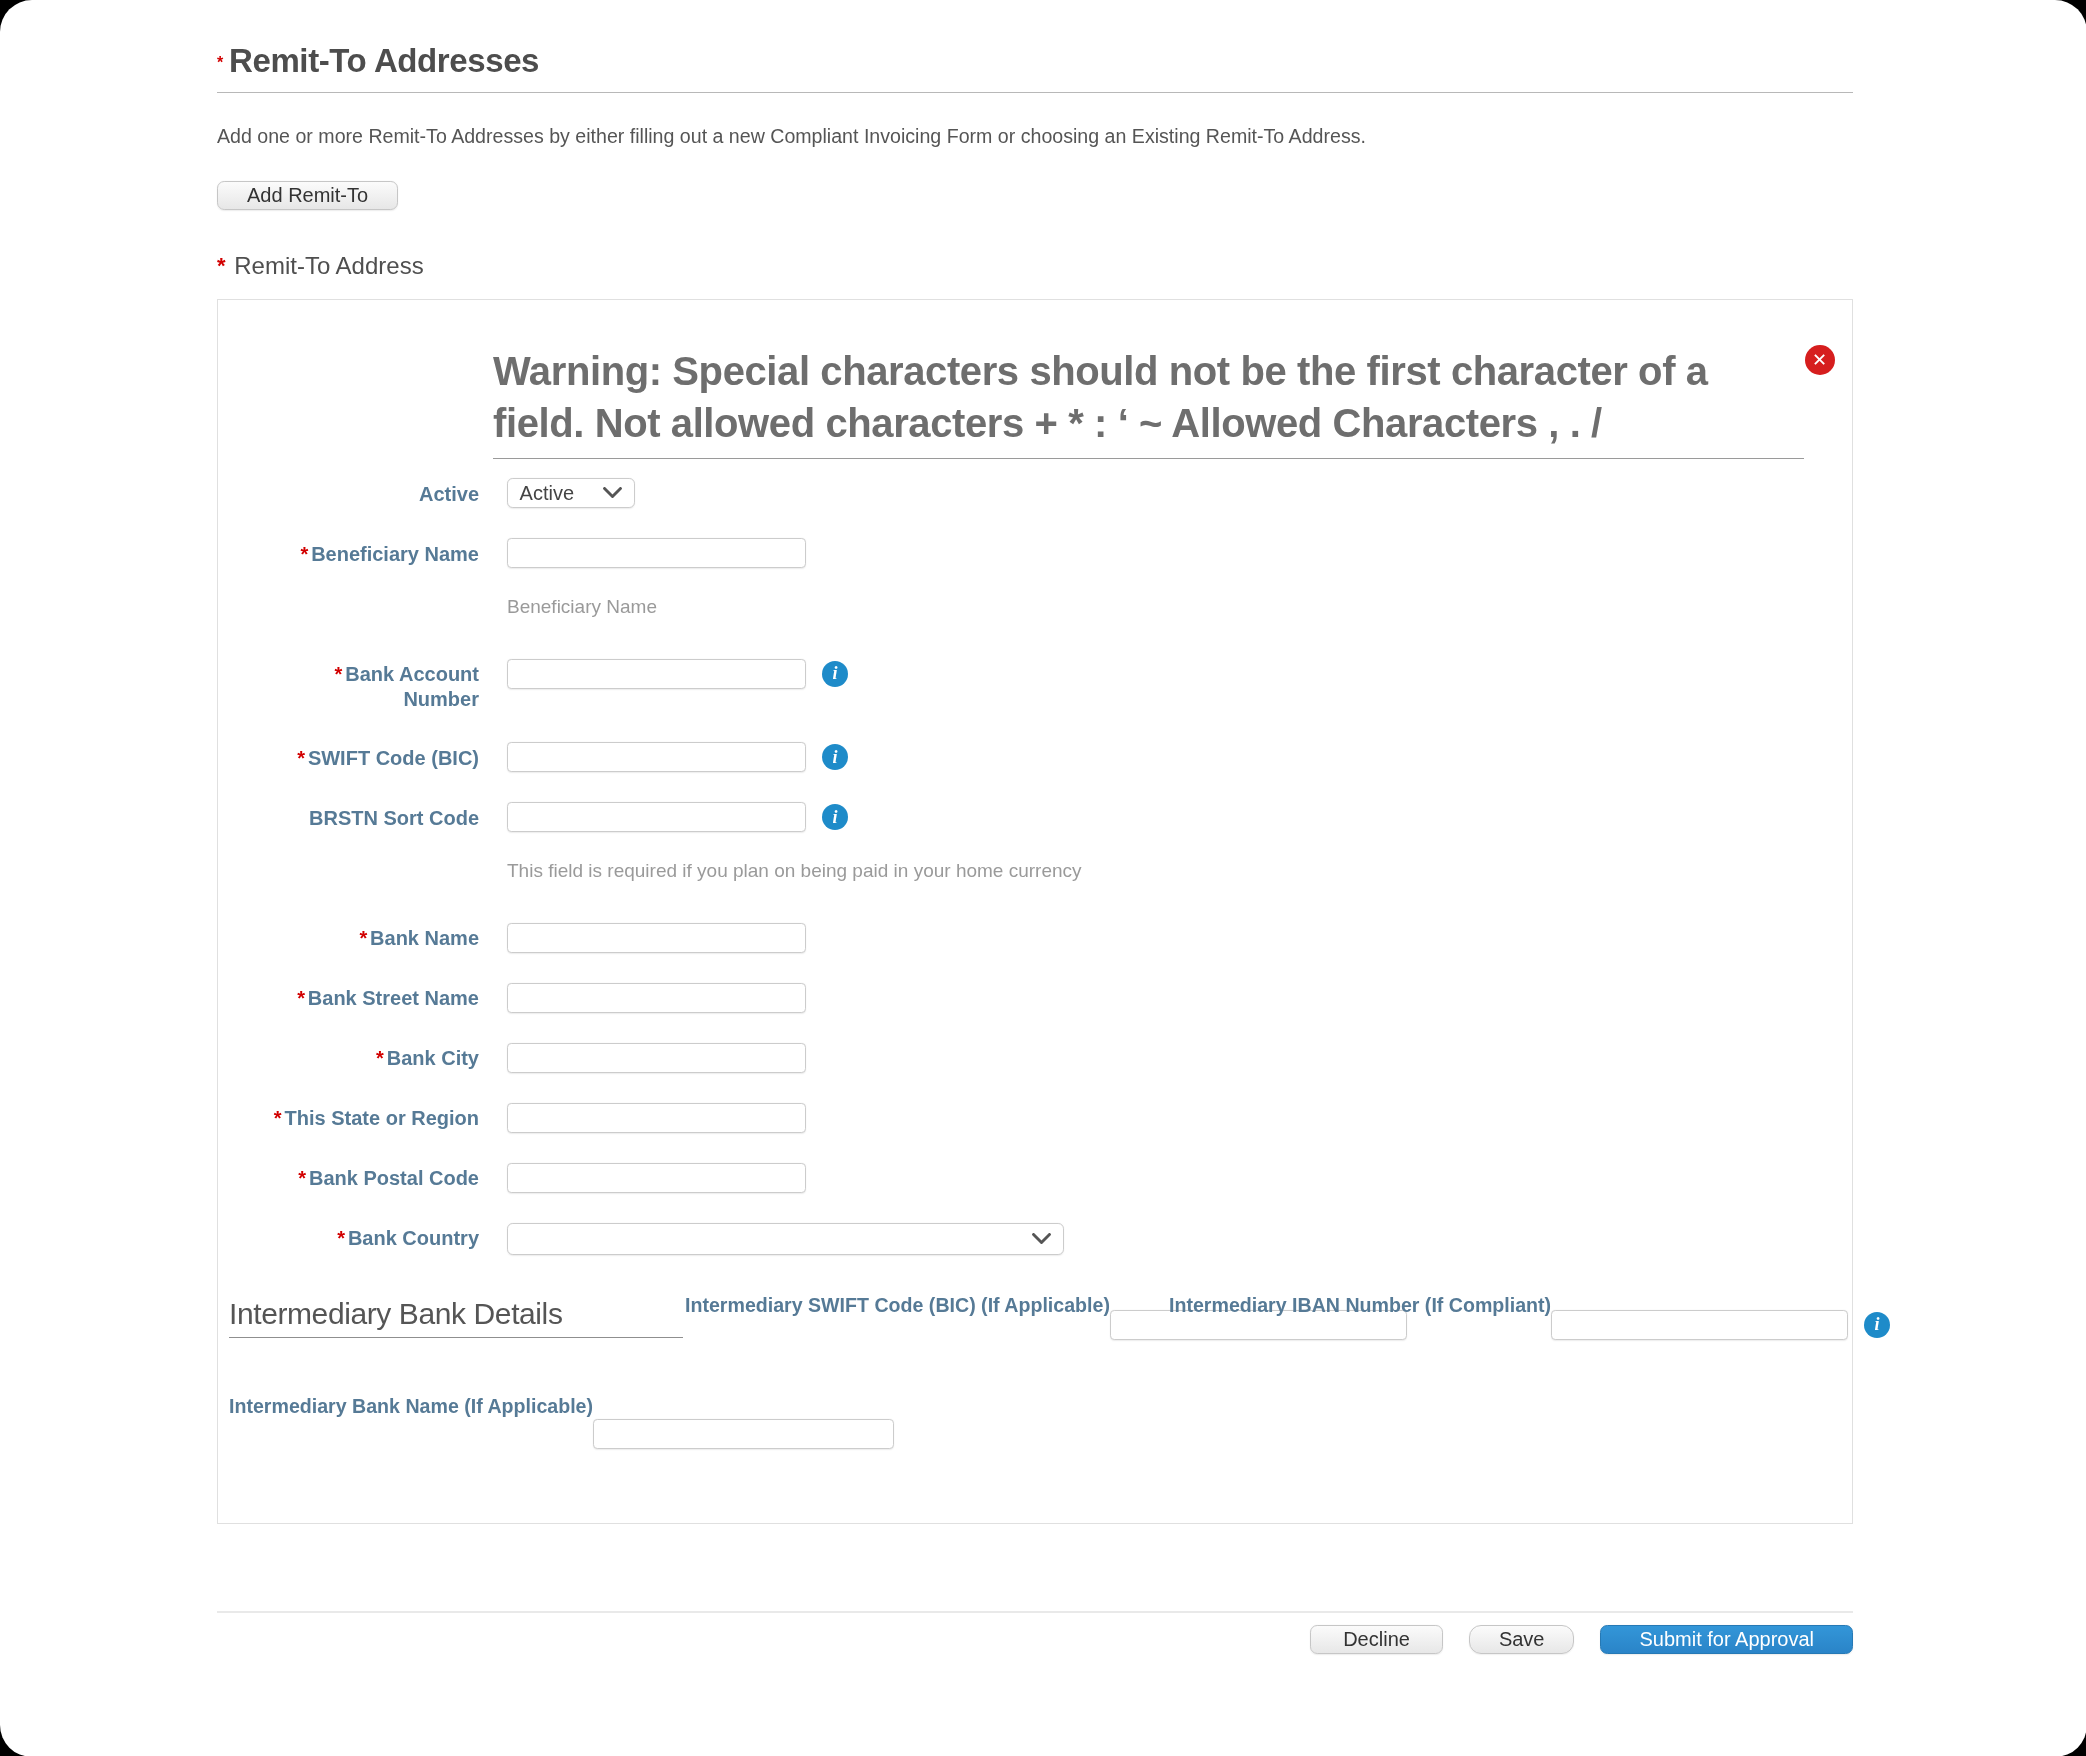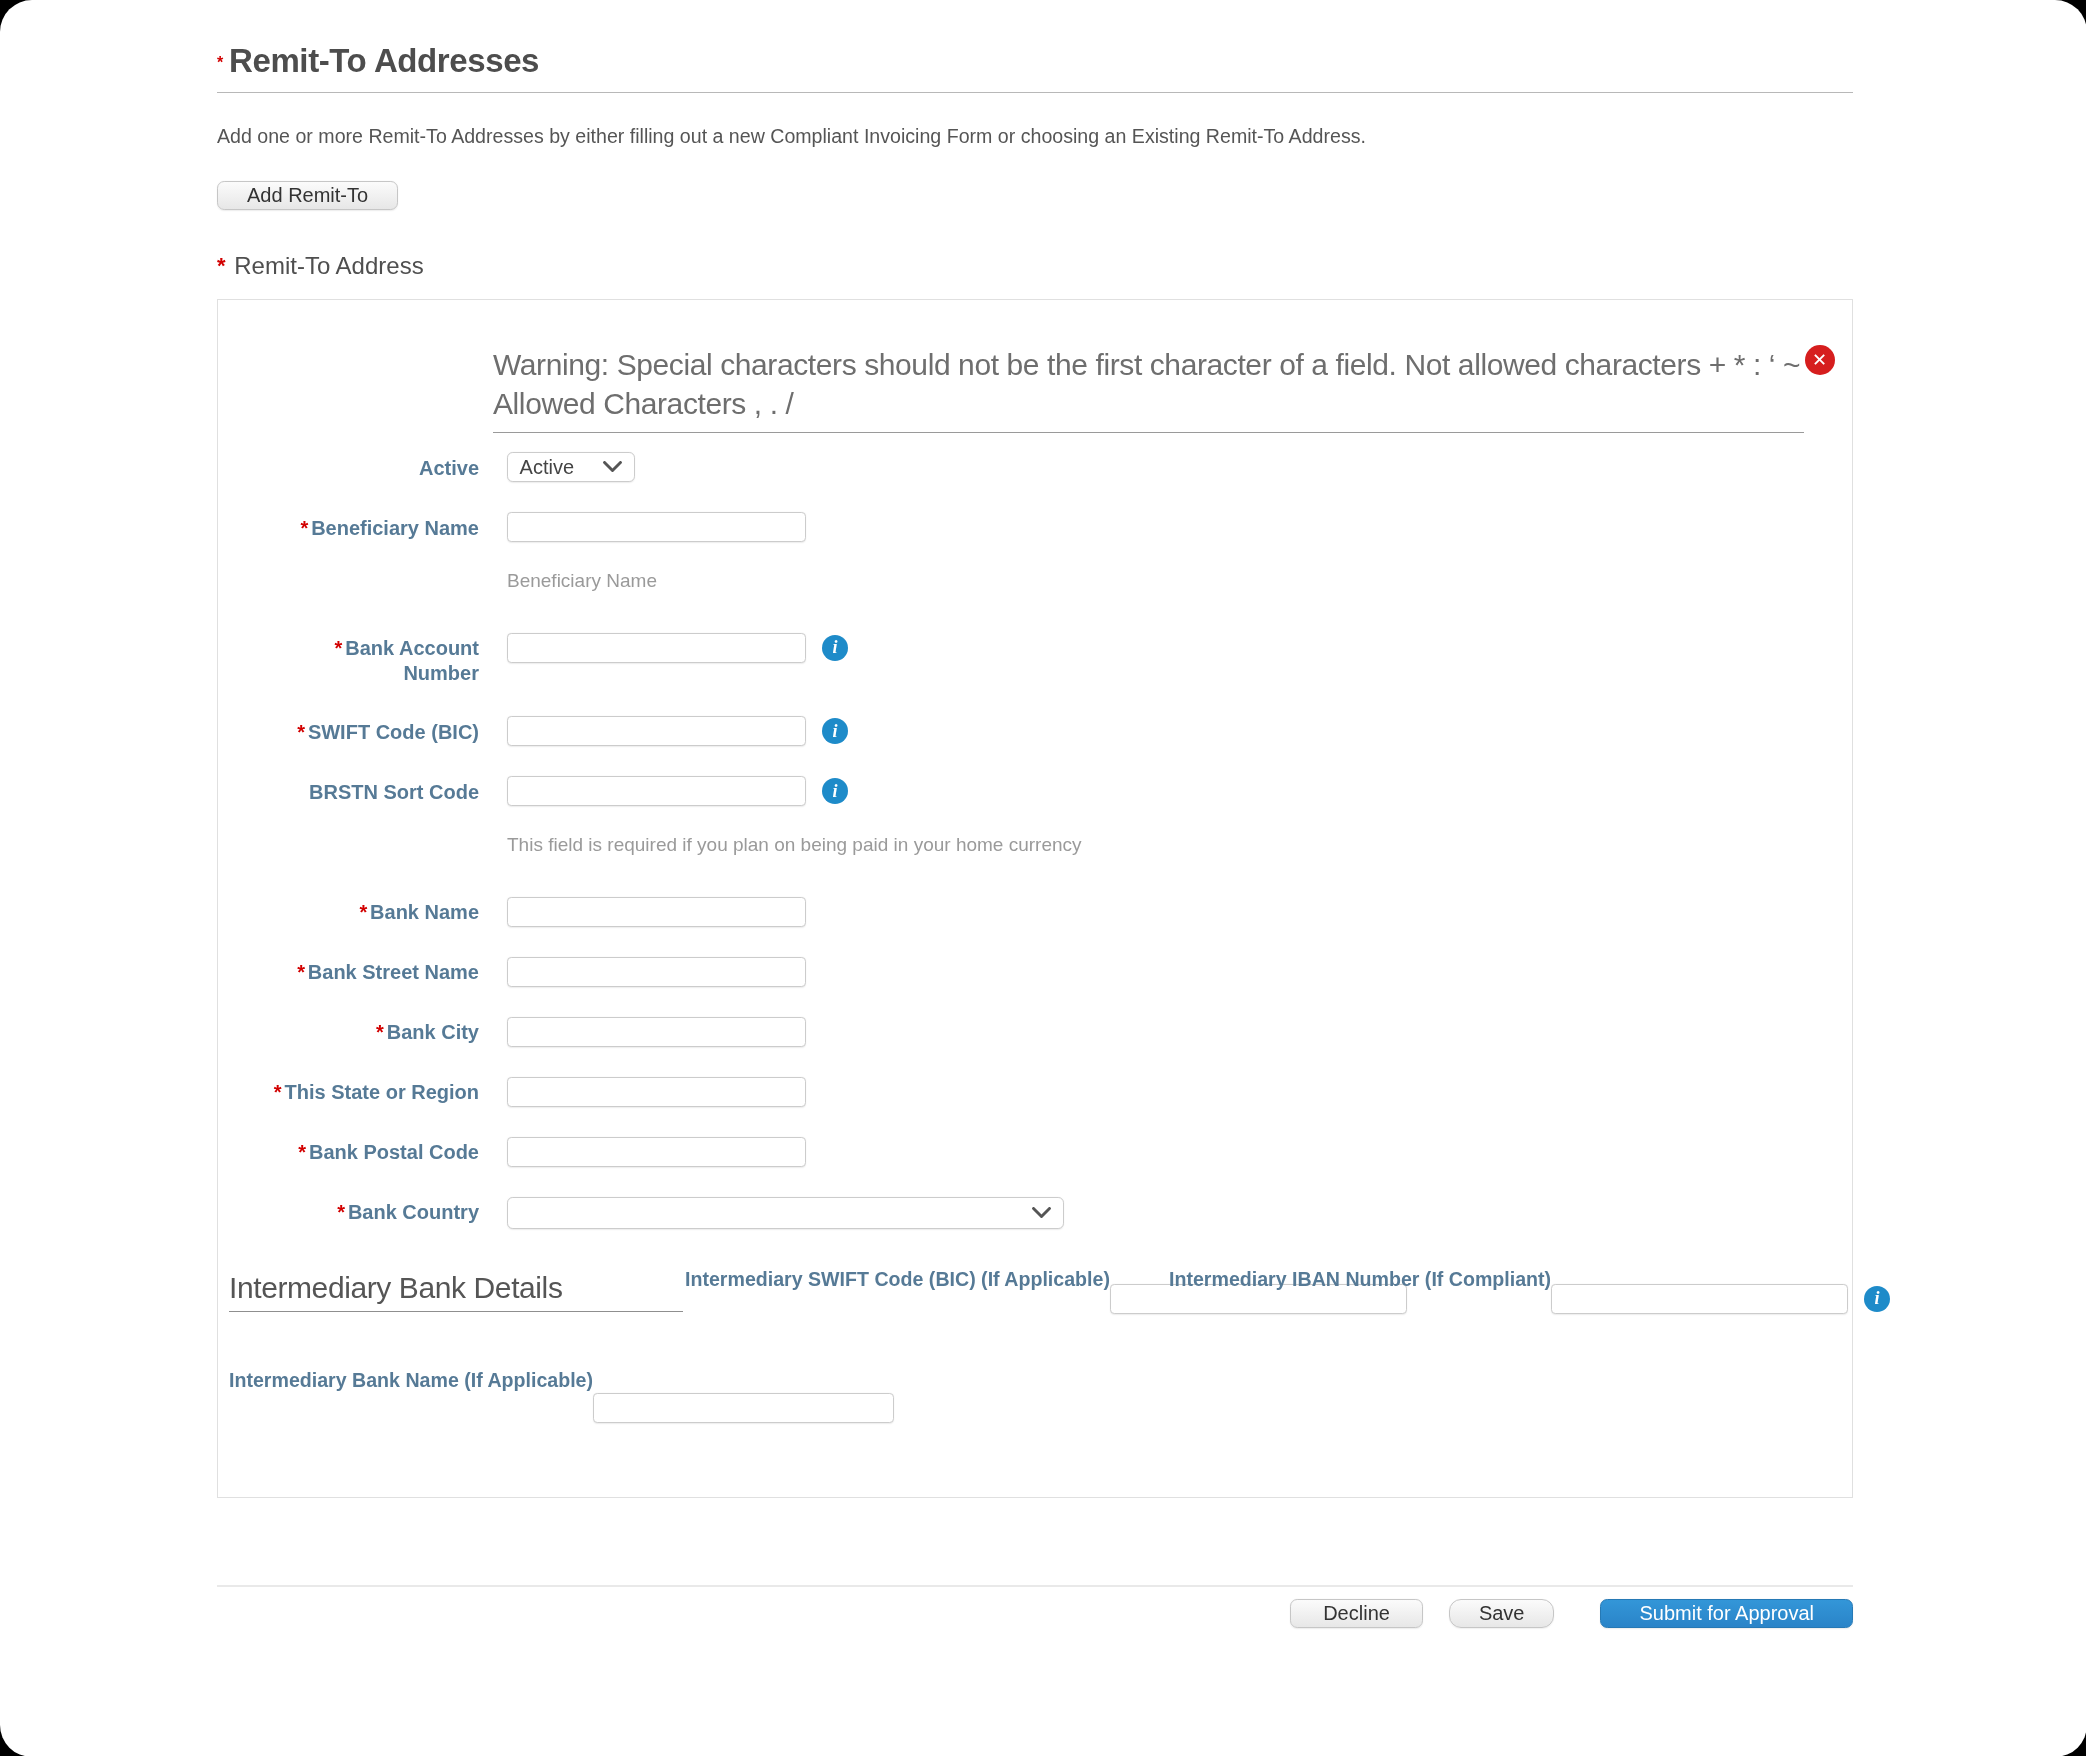--- a/index.html
+++ b/index.html
@@ -36,21 +36,21 @@
   .section-req{color:#d20000;font-size:22px;font-weight:700;margin-right:8.7px;}
   .section-title{font-size:24px;font-weight:400;color:#4f4f4f;}
 
   
   .panel{
     margin-top:19px;border:0.7px solid #e0e0e0;background:#fff;
     position:relative;box-sizing:border-box;padding-bottom:41px;
   }
   .warning{
     margin:45px 48px 0 275px;
-    font-size:30px;line-height:1.3;font-weight:400;color:#6e6e6e;
+    font-size:40px;line-height:1.3;font-weight:700;color:#6e6e6e;
     letter-spacing:-0.4px;
     border-bottom:1.4px solid #9a9a9a;padding-bottom:8.7px;
   }
   .close-ico{
     position:absolute;top:45px;right:17.4px;width:30px;height:30px;
     border-radius:50%;background:#d61e1e;color:#fff;
     display:flex;align-items:center;justify-content:center;
     font-size:18px;font-weight:700;cursor:pointer;line-height:1;
   }
 
@@ -111,21 +111,21 @@
   .ib-input-row input.txt{width:297px;}
   .ib-bankname input.txt{width:301px;}
 
   
   .rule2{height:2.2px;background:#e9e9e9;margin-top:87px;}
   .footer-btns{margin-top:11.6px;display:flex;justify-content:flex-end;gap:26px;}
   .decline-btn{padding:0 32px;}
   .save-btn{padding:0 29px;border-radius:12px;}
   .submit-btn{
     padding:0 38px;border:0.7px solid #2679b5;
-    background:linear-gradient(#3396d8,#2a84c8);color:#fff;margin-left:20px;
+    background:linear-gradient(#3396d8,#2a84c8);color:#fff;
   }
 </style>
 </head>
 <body>
 
 <div class="page">
   <div class="content">
 
     
     <div class="title-row">

